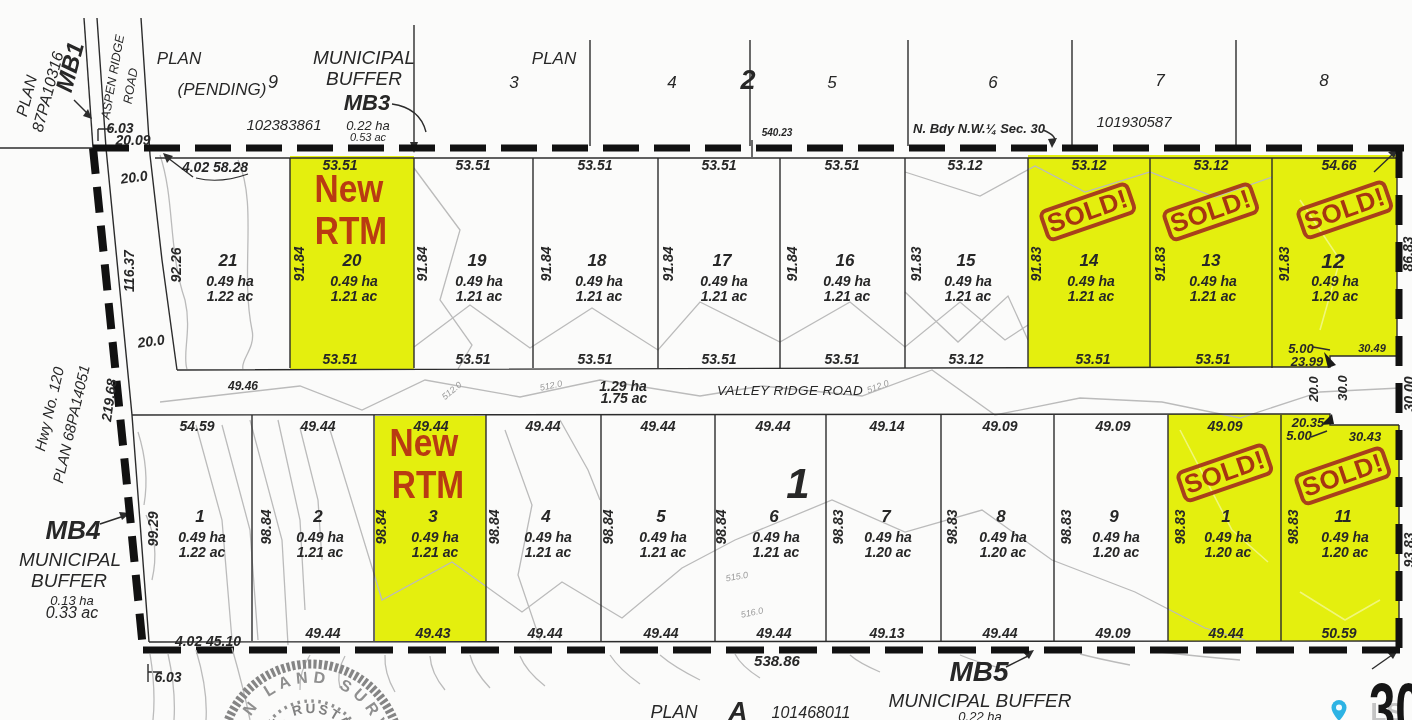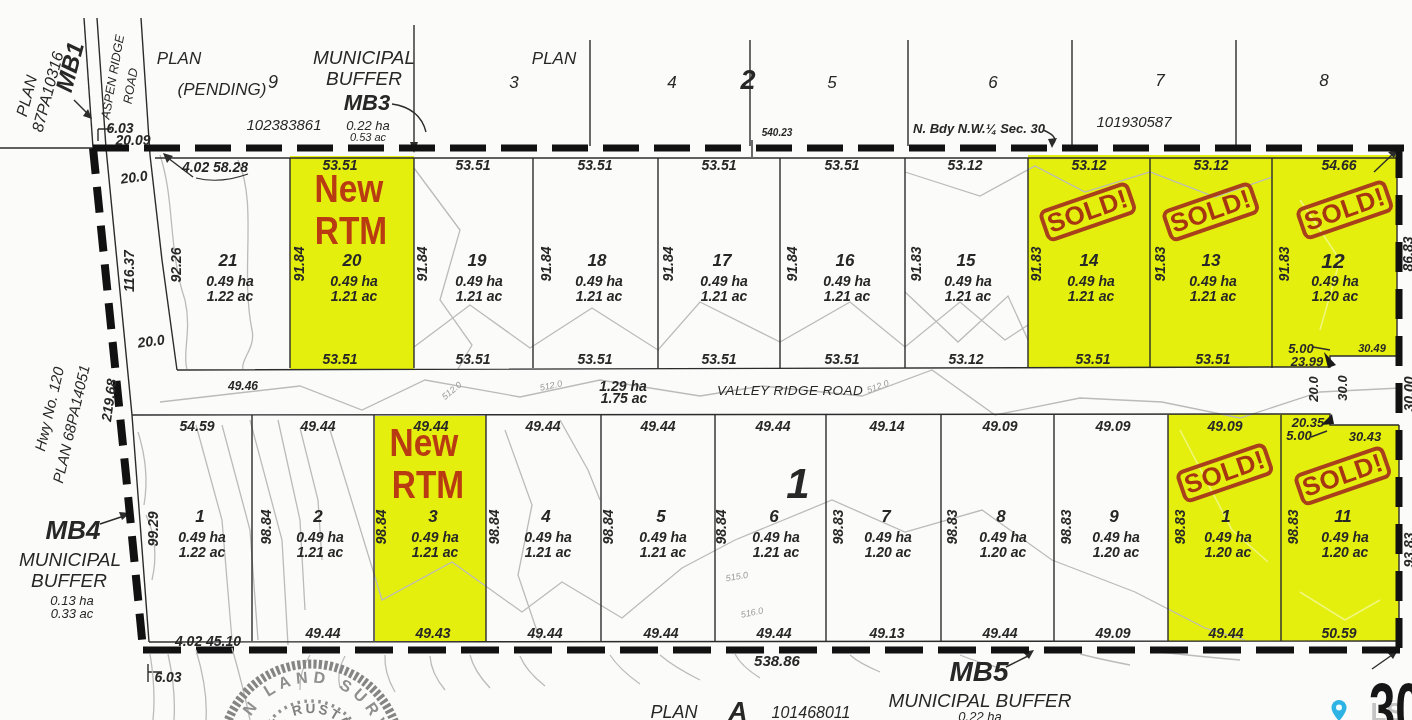--- a/index.html
+++ b/index.html
@@ -164,21 +164,21 @@
 <div class="lb" style="left:129px;top:271px;font-size:14px;transform:translate(-50%,-50%) rotate(-90deg);">116.37</div>
 <div class="lb" style="left:176px;top:265px;font-size:14px;transform:translate(-50%,-50%) rotate(-90deg);">92.26</div>
 <div class="lb" style="left:151px;top:341px;font-size:14px;transform:translate(-50%,-50%) rotate(-8deg);">20.0</div>
 <div class="lb" style="left:49px;top:409px;font-size:15px;font-weight:400;transform:translate(-50%,-50%) rotate(-77deg);">Hwy No. 120</div>
 <div class="lb" style="left:71px;top:424px;font-size:15px;font-weight:400;transform:translate(-50%,-50%) rotate(-77deg);">PLAN 68PA14051</div>
 <div class="lb" style="left:109px;top:400px;font-size:14px;transform:translate(-50%,-50%) rotate(-82deg);">219.68</div>
 <div class="lb" style="left:73px;top:530px;font-size:26px;">MB4</div>
 <div class="lb" style="left:70px;top:559px;font-size:19px;font-weight:400;">MUNICIPAL</div>
 <div class="lb" style="left:69px;top:580px;font-size:19px;font-weight:400;">BUFFER</div>
 <div class="lb" style="left:72px;top:600px;font-size:13px;font-weight:400;">0.13 ha</div>
-<div class="lb" style="left:72px;top:613px;font-size:13px;font-weight:400;font-style:italic;">0.33 ac</div>
+<div class="lb" style="left:72px;top:613px;font-size:16px;font-weight:400;font-style:italic;">0.33 ac</div>
 <div class="lb" style="left:153px;top:529px;font-size:14px;transform:translate(-50%,-50%) rotate(-90deg);">99.29</div>
 <div class="lb" style="left:215px;top:167px;font-size:14px;">4.02  58.28</div>
 <div class="lb" style="left:340px;top:165px;font-size:14px;">53.51</div>
 <div class="lb" style="left:473px;top:165px;font-size:14px;">53.51</div>
 <div class="lb" style="left:595px;top:165px;font-size:14px;">53.51</div>
 <div class="lb" style="left:719px;top:165px;font-size:14px;">53.51</div>
 <div class="lb" style="left:842px;top:165px;font-size:14px;">53.51</div>
 <div class="lb" style="left:965px;top:165px;font-size:14px;">53.12</div>
 <div class="lb" style="left:1089px;top:165px;font-size:14px;">53.12</div>
 <div class="lb" style="left:1211px;top:165px;font-size:14px;">53.12</div>

